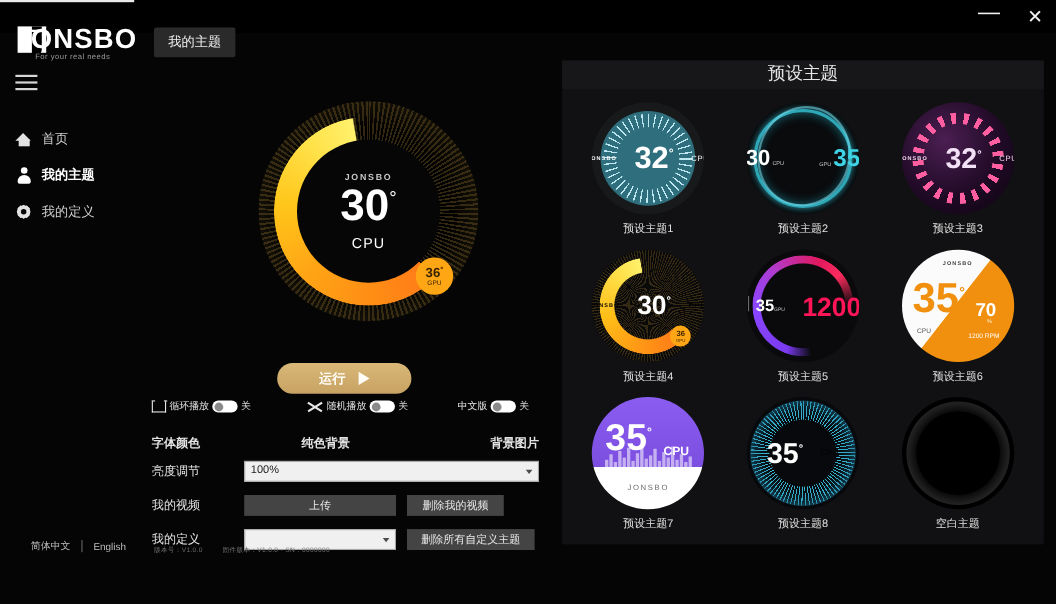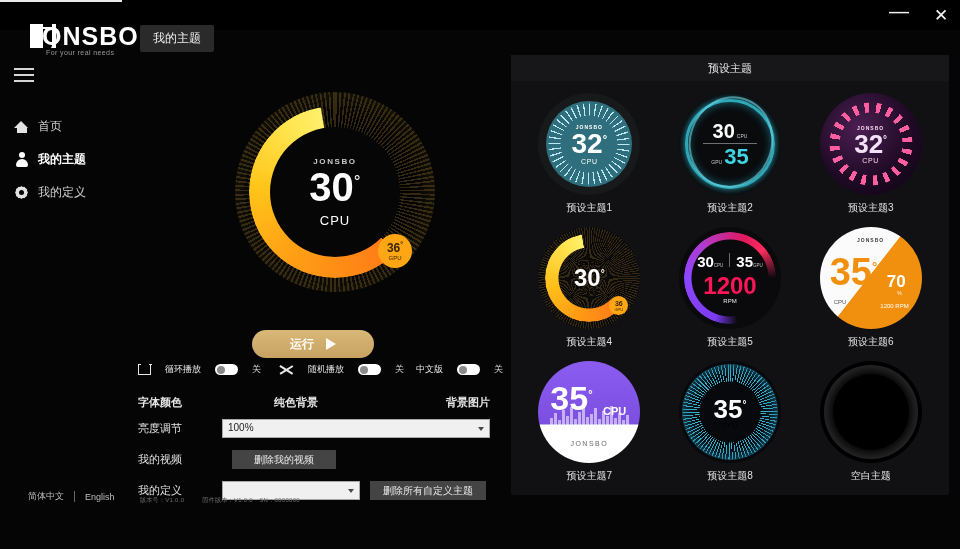--- a/index.html
+++ b/index.html
@@ -28,21 +28,21 @@
     display: flex; align-items: center; gap: 16px;
   }
   .winbtn {
     width: 26px; height: 24px; color: #f2f2f2;
     display: flex; align-items: center; justify-content: center;
     font-size: 17px; line-height: 1; cursor: pointer;
   }
   .winbtn.min { font-size: 20px; padding-bottom: 8px; }
   
   .logo {
-    position: absolute; left: 30px; top: 22px; width: 112px; height: 40px; padding-left: 20px;
+    position: absolute; left: 16px; top: 22px; width: 112px; height: 40px; padding-left: 20px;
   }
   .logo-mark {
     position: absolute; left: 0; top: 2px; width: 26px; height: 24px;
     background: #fff;
   }
   .logo-mark:after {
     content: ""; position: absolute; left: 13px; top: 5px;
     width: 9px; height: 21px; background: #000;
     border-radius: 0 0 5px 0;
   }
@@ -177,21 +177,21 @@
   }
   .run-btn .t { font-size: 12px; color: #fffdf6; font-weight: bold; }
   .run-btn .play {
     width: 0; height: 0; border-left: 10px solid #fffdf6;
     border-top: 6px solid transparent; border-bottom: 6px solid transparent;
   }
   
   .toggle-row {
     position: absolute; left: 138px; top: 363px; width: 350px; height: 20px;
   }
-  .tg { position: absolute; display: flex; align-items: center; gap: 14px; }
+  .tg { position: absolute; display: flex; align-items: center; gap: 3px; }
   .tg .lb { font-size: 9px; color: #e6e6e6; white-space: nowrap; }
   .tg .sw {
     width: 23px; height: 11px; border-radius: 6px; background: #fff;
     position: relative; cursor: pointer;
   }
   .tg .sw:after {
     content: ""; position: absolute; left: 1.5px; top: 1.5px;
     width: 8px; height: 8px; border-radius: 50%; background: #8a8a8a;
   }
   .tg .st { font-size: 9px; color: #d5d5d5; }
@@ -228,21 +228,21 @@
   .sel .ar {
     position: absolute; right: 5px; top: 7px;
     border-left: 3.5px solid transparent; border-right: 3.5px solid transparent;
     border-top: 4px solid #4a4a4a;
   }
   .gbtn {
     background: #444; color: #e9e9e9; font-size: 10px; height: 19px;
     display: flex; align-items: center; justify-content: center; cursor: pointer;
   }
   .btn-upload { width: 138px; }
-  .btn-del1 { width: 104px; margin-left: 10px; }
+  .btn-del1 { width: 88px; margin-left: 10px; }
   .sel-custom { width: 138px; flex: 0 0 138px; }
   .btn-del2 { width: 116px; margin-left: 10px; }
   
   .footer-lang {
     position: absolute; left: 28px; bottom: 46px;
     display: flex; align-items: center; gap: 10px;
     font-size: 9px; color: #bdbdbd;
   }
   .footer-lang .divider { width: 1px; height: 11px; background: #666; }
   .footer-lang span { cursor: pointer; }
@@ -251,41 +251,41 @@
     font-size: 6px; color: #6e6e6e; letter-spacing: .3px;
     display: flex; gap: 18px;
   }
   
   .theme-panel {
     position: absolute; left: 511px; top: 55px; width: 438px; height: 440px;
     background: #111113; border-radius: 2px;
   }
   .theme-panel-title {
     height: 26px; line-height: 26px; text-align: center;
-    font-size: 11px; color: #e6e6e6; background: #17171a;
+    font-size: 16px; color: #e6e6e6; background: #17171a;
   }
   .theme-grid {
     display: grid; grid-template-columns: repeat(3, 1fr);
     padding: 6px 8px 0 8px; row-gap: 2px;
   }
   .theme-cell {
     display: flex; flex-direction: column; align-items: center;
     padding: 6px 0 4px 0; cursor: pointer;
   }
   .thumb {
     width: 102px; height: 102px; border-radius: 50%; position: relative;
     overflow: hidden; background: #000;
   }
   .theme-label { margin-top: 6px; font-size: 10px; color: #e0e0e0; }
   .tbrand { font-size: 5px; letter-spacing: 1px; font-weight: bold; }
   .tbig { font-weight: bold; line-height: 1; }
   .tsm { font-size: 7px; letter-spacing: .6px; }
   .center-stack {
     position: absolute; inset: 0; display: flex;
-    flex-direction: column; align-items: center; justify-content: center;
+    align-items: center; justify-content: center; gap: 16px;
   }
   
   .t1 { background: #18191b; }
   .t1 .disc {
     position: absolute; left: 8px; top: 8px; width: 86px; height: 86px; border-radius: 50%;
     background: #2f6f7d;
   }
   .t1 .dots {
     position: absolute; left: 8px; top: 8px; width: 86px; height: 86px; border-radius: 50%;
     background: repeating-conic-gradient(from 0deg, #bfe9f2 0deg 2deg, rgba(0,0,0,0) 2deg 9deg);
@@ -502,20 +502,21 @@
     </div>
     <div class="frow">
       <span class="rl">亮度调节</span>
       <span class="sel">
         <span class="v">100%</span>
         <span class="ar"></span>
       </span>
     </div>
     <div class="frow">
       <span class="rl">我的视频</span>
+      <span class="gbtn btn-upload">上传</span>
       <span class="gbtn btn-del1">删除我的视频</span>
     </div>
     <div class="frow">
       <span class="rl">我的定义</span>
       <span class="sel sel-custom">
         <span class="v"></span>
         <span class="ar"></span>
       </span>
       <span class="gbtn btn-del2">删除所有自定义主题</span>
     </div>

